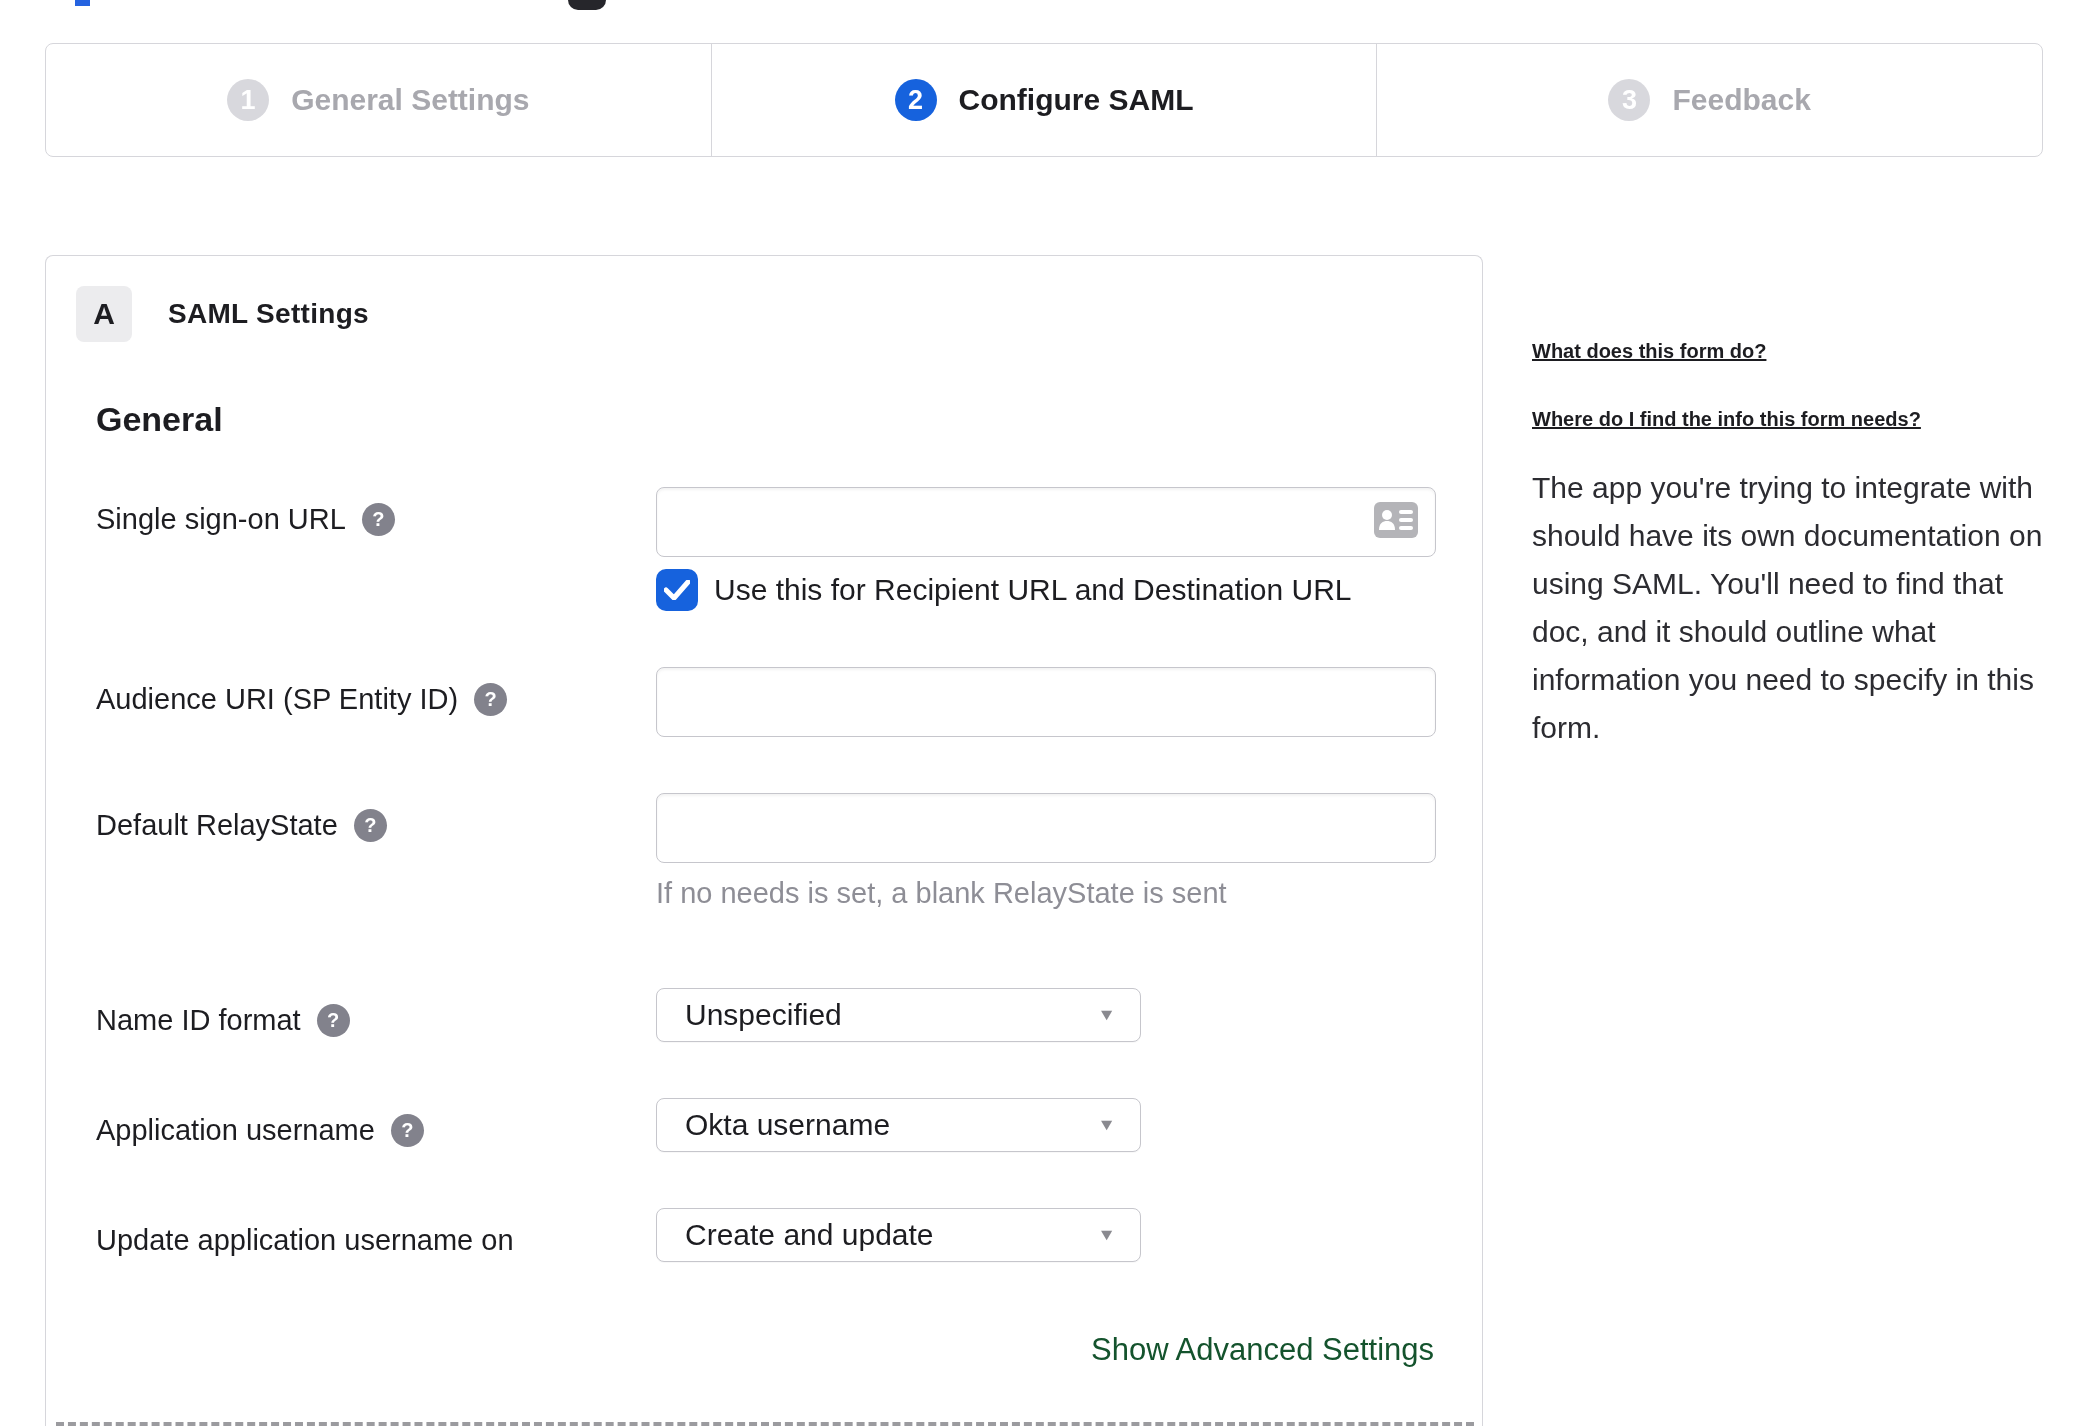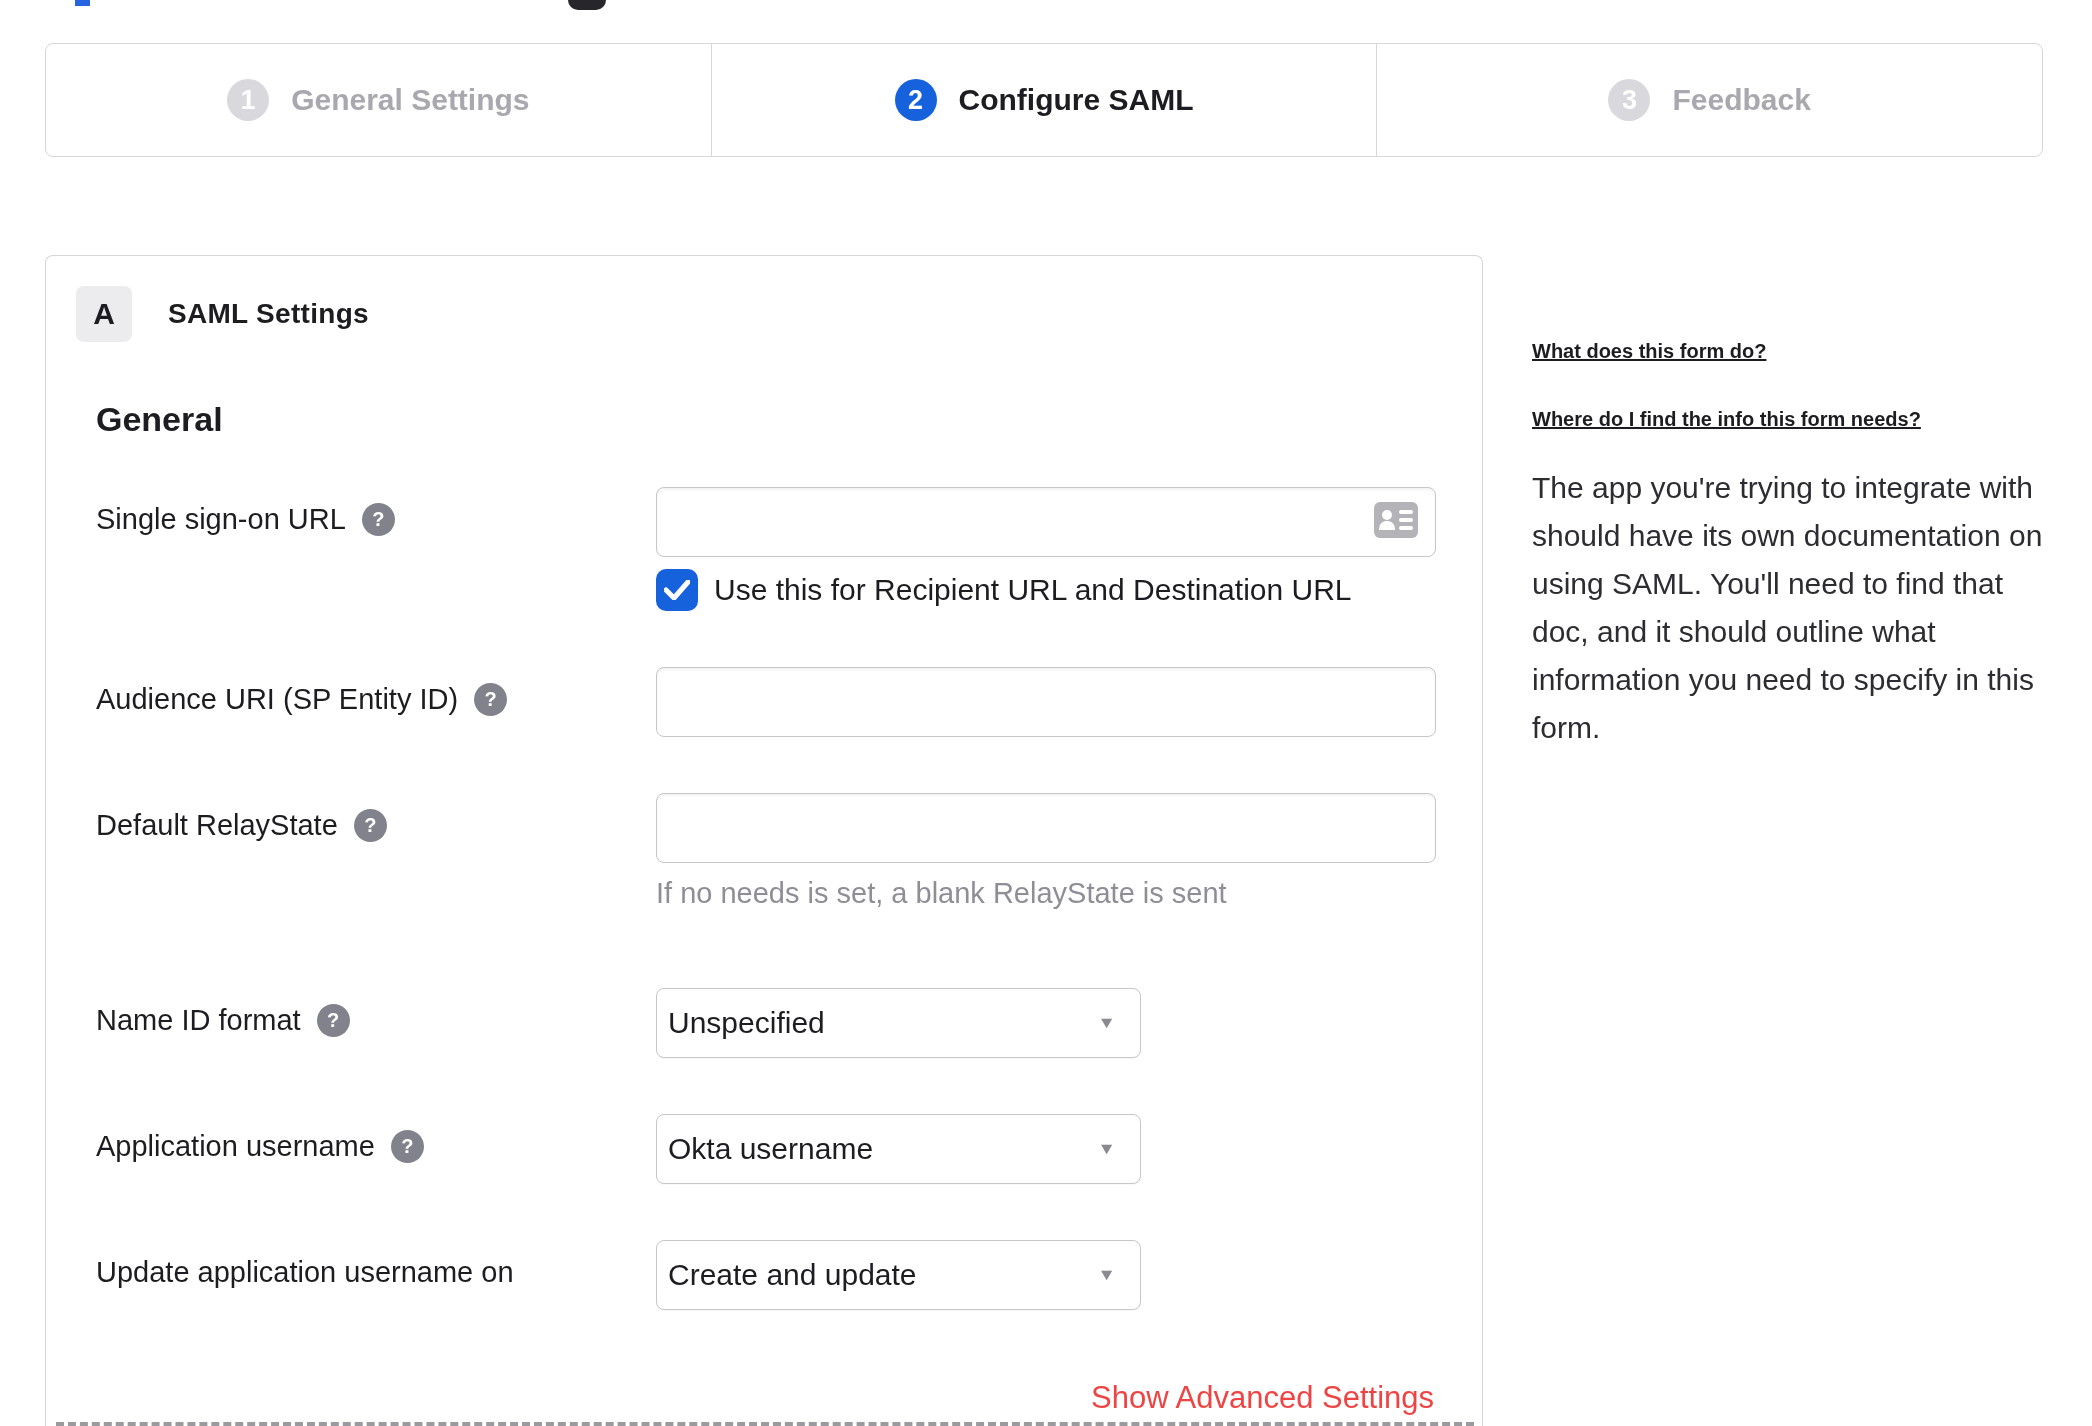--- a/index.html
+++ b/index.html
@@ -73,32 +73,32 @@
   .checkbox-row { margin-top:12px; display:flex; align-items:center; gap:16px; }
   .checkbox {
     width:42px; height:42px; border-radius:10px; background:#1662dd;
     display:flex; align-items:center; justify-content:center; cursor:pointer;
   }
   .checkbox-label { font-size:30px; color:#1d1d21; }
 
   .hint { margin-top:14px; font-size:29px; color:#8e8e96; }
 
   .select {
-    width:485px; height:70px; border:1px solid #c6c6cc; border-radius:8px; background:#fff;
+    width:485px; height:54px; border:1px solid #c6c6cc; border-radius:8px; background:#fff;
     display:flex; align-items:center; justify-content:space-between;
-    padding:0 24px 0 11px; font-size:30px; color:#1d1d21; cursor:pointer;
+    padding:0 24px 0 28px; font-size:30px; color:#1d1d21; cursor:pointer;
     box-shadow:0 1px 1px rgba(0,0,0,0.03);
   }
   .select .caret { font-size:19px; color:#8a8a90; transform:scaleY(0.85); }
 
   .row-gap-lg { margin-top:56px; }
   .row-gap-xl { margin-top:78px; }
 
   .advanced-row { margin-top:70px; text-align:right; padding-right:48px; }
-  .advanced-link { font-size:31px; color:#ef4444; text-decoration:none; cursor:pointer;margin-top:44px; }
+  .advanced-link { font-size:31px; color:#14532d; text-decoration:none; cursor:pointer;margin-top:44px; }
 
   .panel-dashes {
     position:absolute; left:10px; right:8px; bottom:0; height:0;
     border-top:4px dashed #9b9b9f;
   }
 
   
   .sidebar { position:absolute; left:1532px; top:328px; width:522px; }
   .sb-heading { font-size:20px; font-weight:bold; color:#1d1d21; line-height:46px; margin-bottom:22px;text-decoration:underline; }
   .sb-body { font-size:30px; color:#2c2c31; line-height:48px; margin-bottom:44px; }

